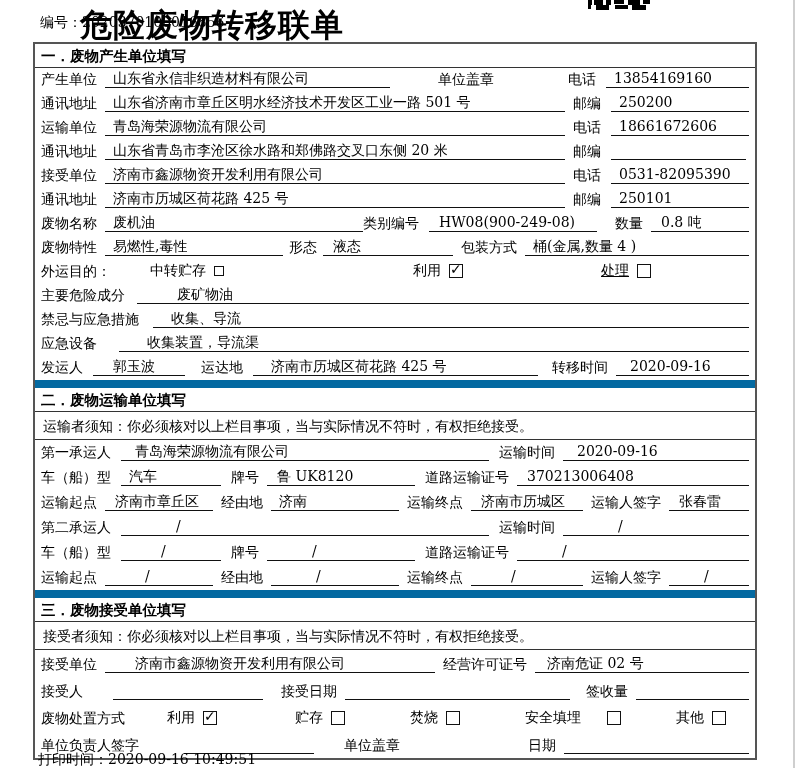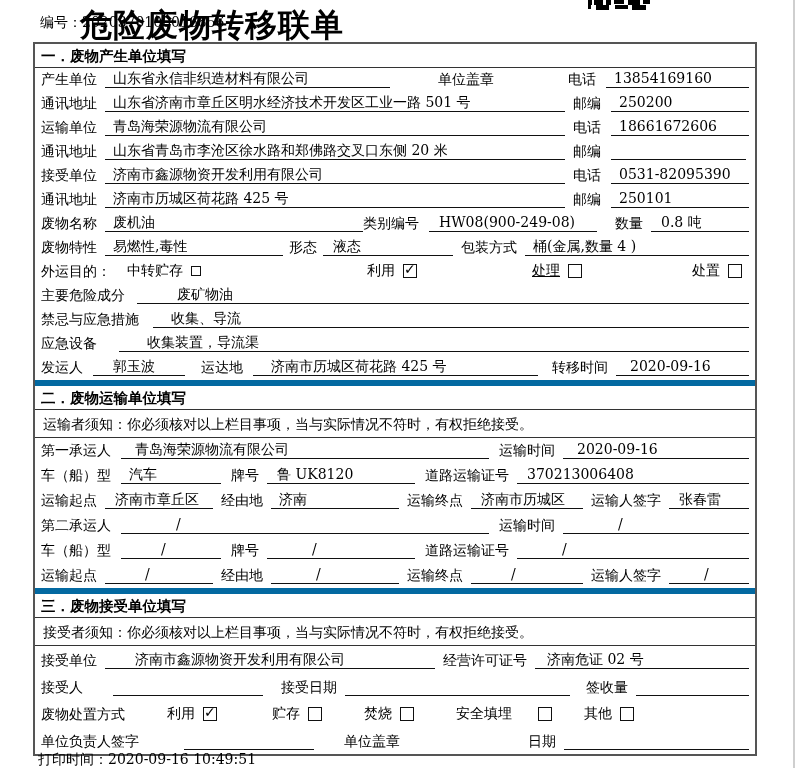--- a/index.html
+++ b/index.html
@@ -6,32 +6,32 @@
   body{
     width:796px;height:768px;background:#ffffff;position:relative;overflow:hidden;
     font-family:"DejaVu Serif","Liberation Serif",serif;color:#000;font-size:14px;
   }
   .serial{position:absolute;left:40px;top:14px;white-space:nowrap;}
   .doc-title{position:absolute;left:80px;right:0;top:4px;
     font-size:32px;font-weight:bold;letter-spacing:1px;}
   .qr{position:absolute;left:588px;top:0;}
   .page-edge{position:absolute;right:1px;top:0;width:2px;height:768px;background:#cfcfcf;}
   .form{position:absolute;left:33px;top:42px;width:720px;border:2px solid #555;background:#fff;box-sizing:content-box;}
-  .section{border-top:6px solid #0369a1;}
+  .section{border-top:8px solid #0369a1;}
   .section:first-child{border-top:none;}
   .sec-heading{font-weight:bold;font-size:14.5px;line-height:22px;padding:1px 6px 0;border-bottom:1px solid #333;font-family:"DejaVu Sans","Liberation Sans",sans-serif;}
   .notice{line-height:26px;padding:1px 8px 0;border-bottom:1px solid #333;white-space:nowrap;}
   .row{display:flex;align-items:flex-end;padding:0 6px;box-sizing:border-box;overflow:hidden;}
   .s1 .row{height:24px;}
   .s2 .row{height:25px;}
   .s3 .row{height:27px;}
   .f-label{flex:none;white-space:nowrap;padding-bottom:3px;}
   .f-value{flex:none;border-bottom:1px solid #111;white-space:nowrap;margin-bottom:4px;line-height:17px;box-sizing:border-box;overflow:hidden;}
   .f-value.fill{flex:1;}
-  .cb-item{flex:none;display:flex;align-items:center;padding-bottom:4px;white-space:nowrap;}
+  .cb-item{flex:none;display:flex;align-items:center;padding-bottom:4px;white-space:nowrap;margin-left:23px;}
   .cb-item.fill{flex:1;}
   .cb-box{display:inline-block;flex:none;width:12px;height:12px;border:1px solid #111;margin-left:8px;position:relative;background:#fff;}
   .cb-box.small{width:8px;height:8px;}
   .cb-box.checked::after{content:"\2713";font-family:"DejaVu Sans","Liberation Sans",sans-serif;
     position:absolute;left:0px;top:-4px;font-size:14px;font-weight:bold;}
   .footer{position:absolute;left:38px;top:751px;white-space:nowrap;}
 </style>
 </head>
 <body>
 

